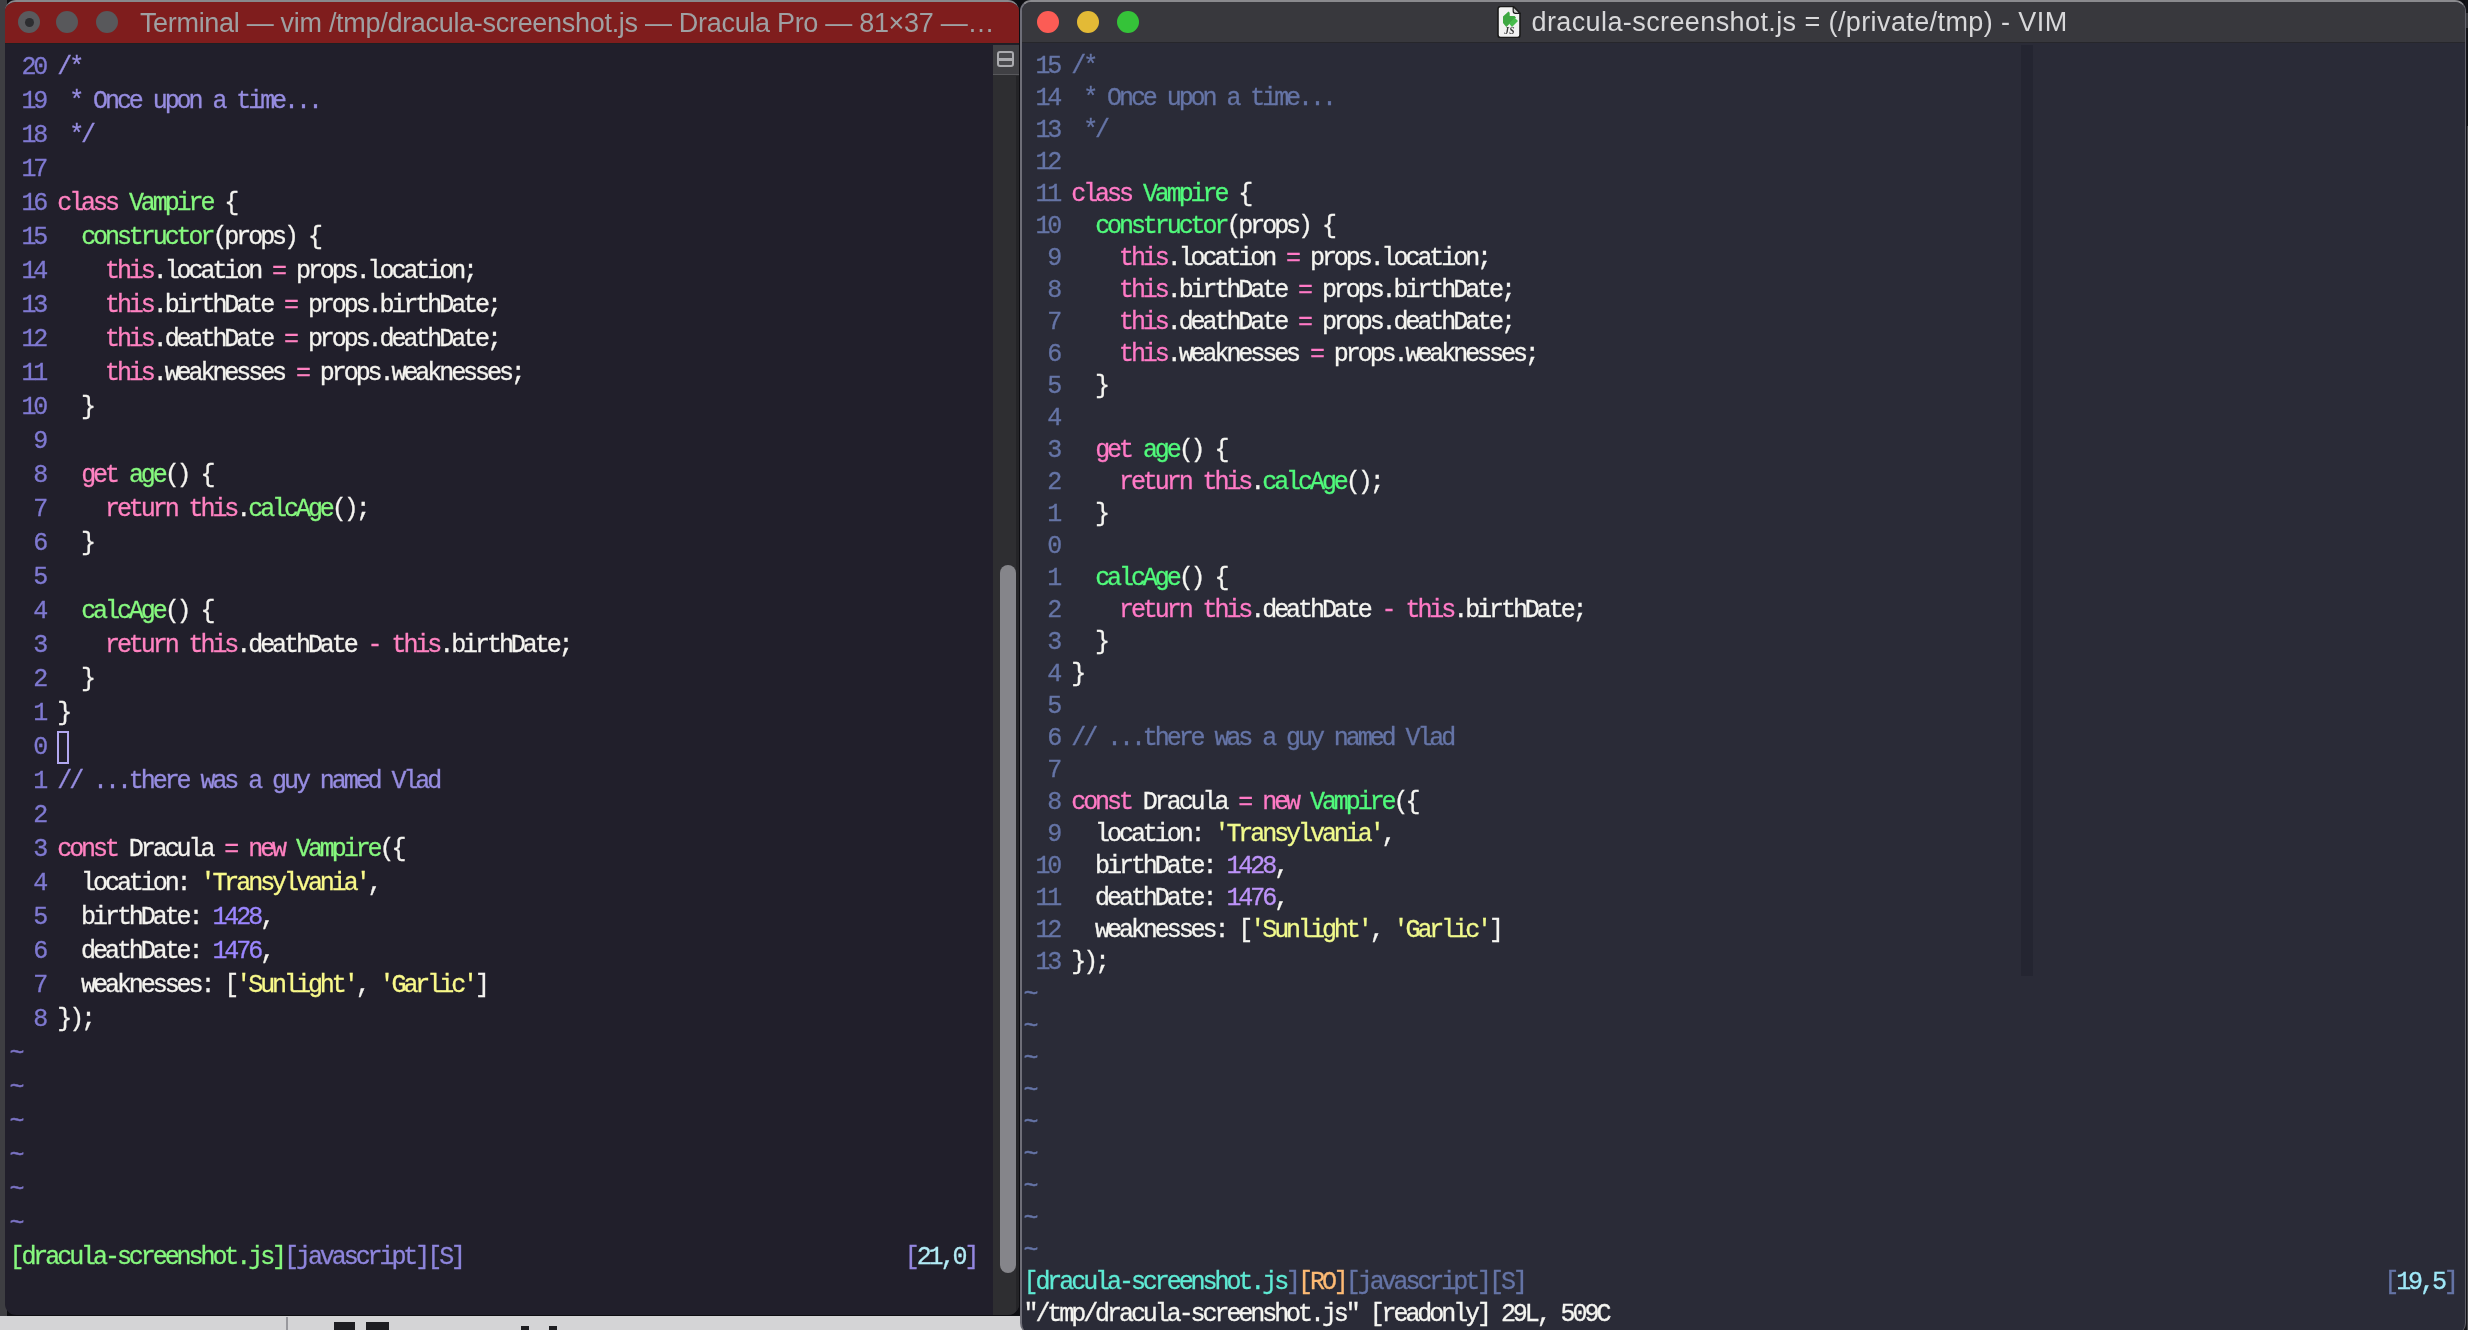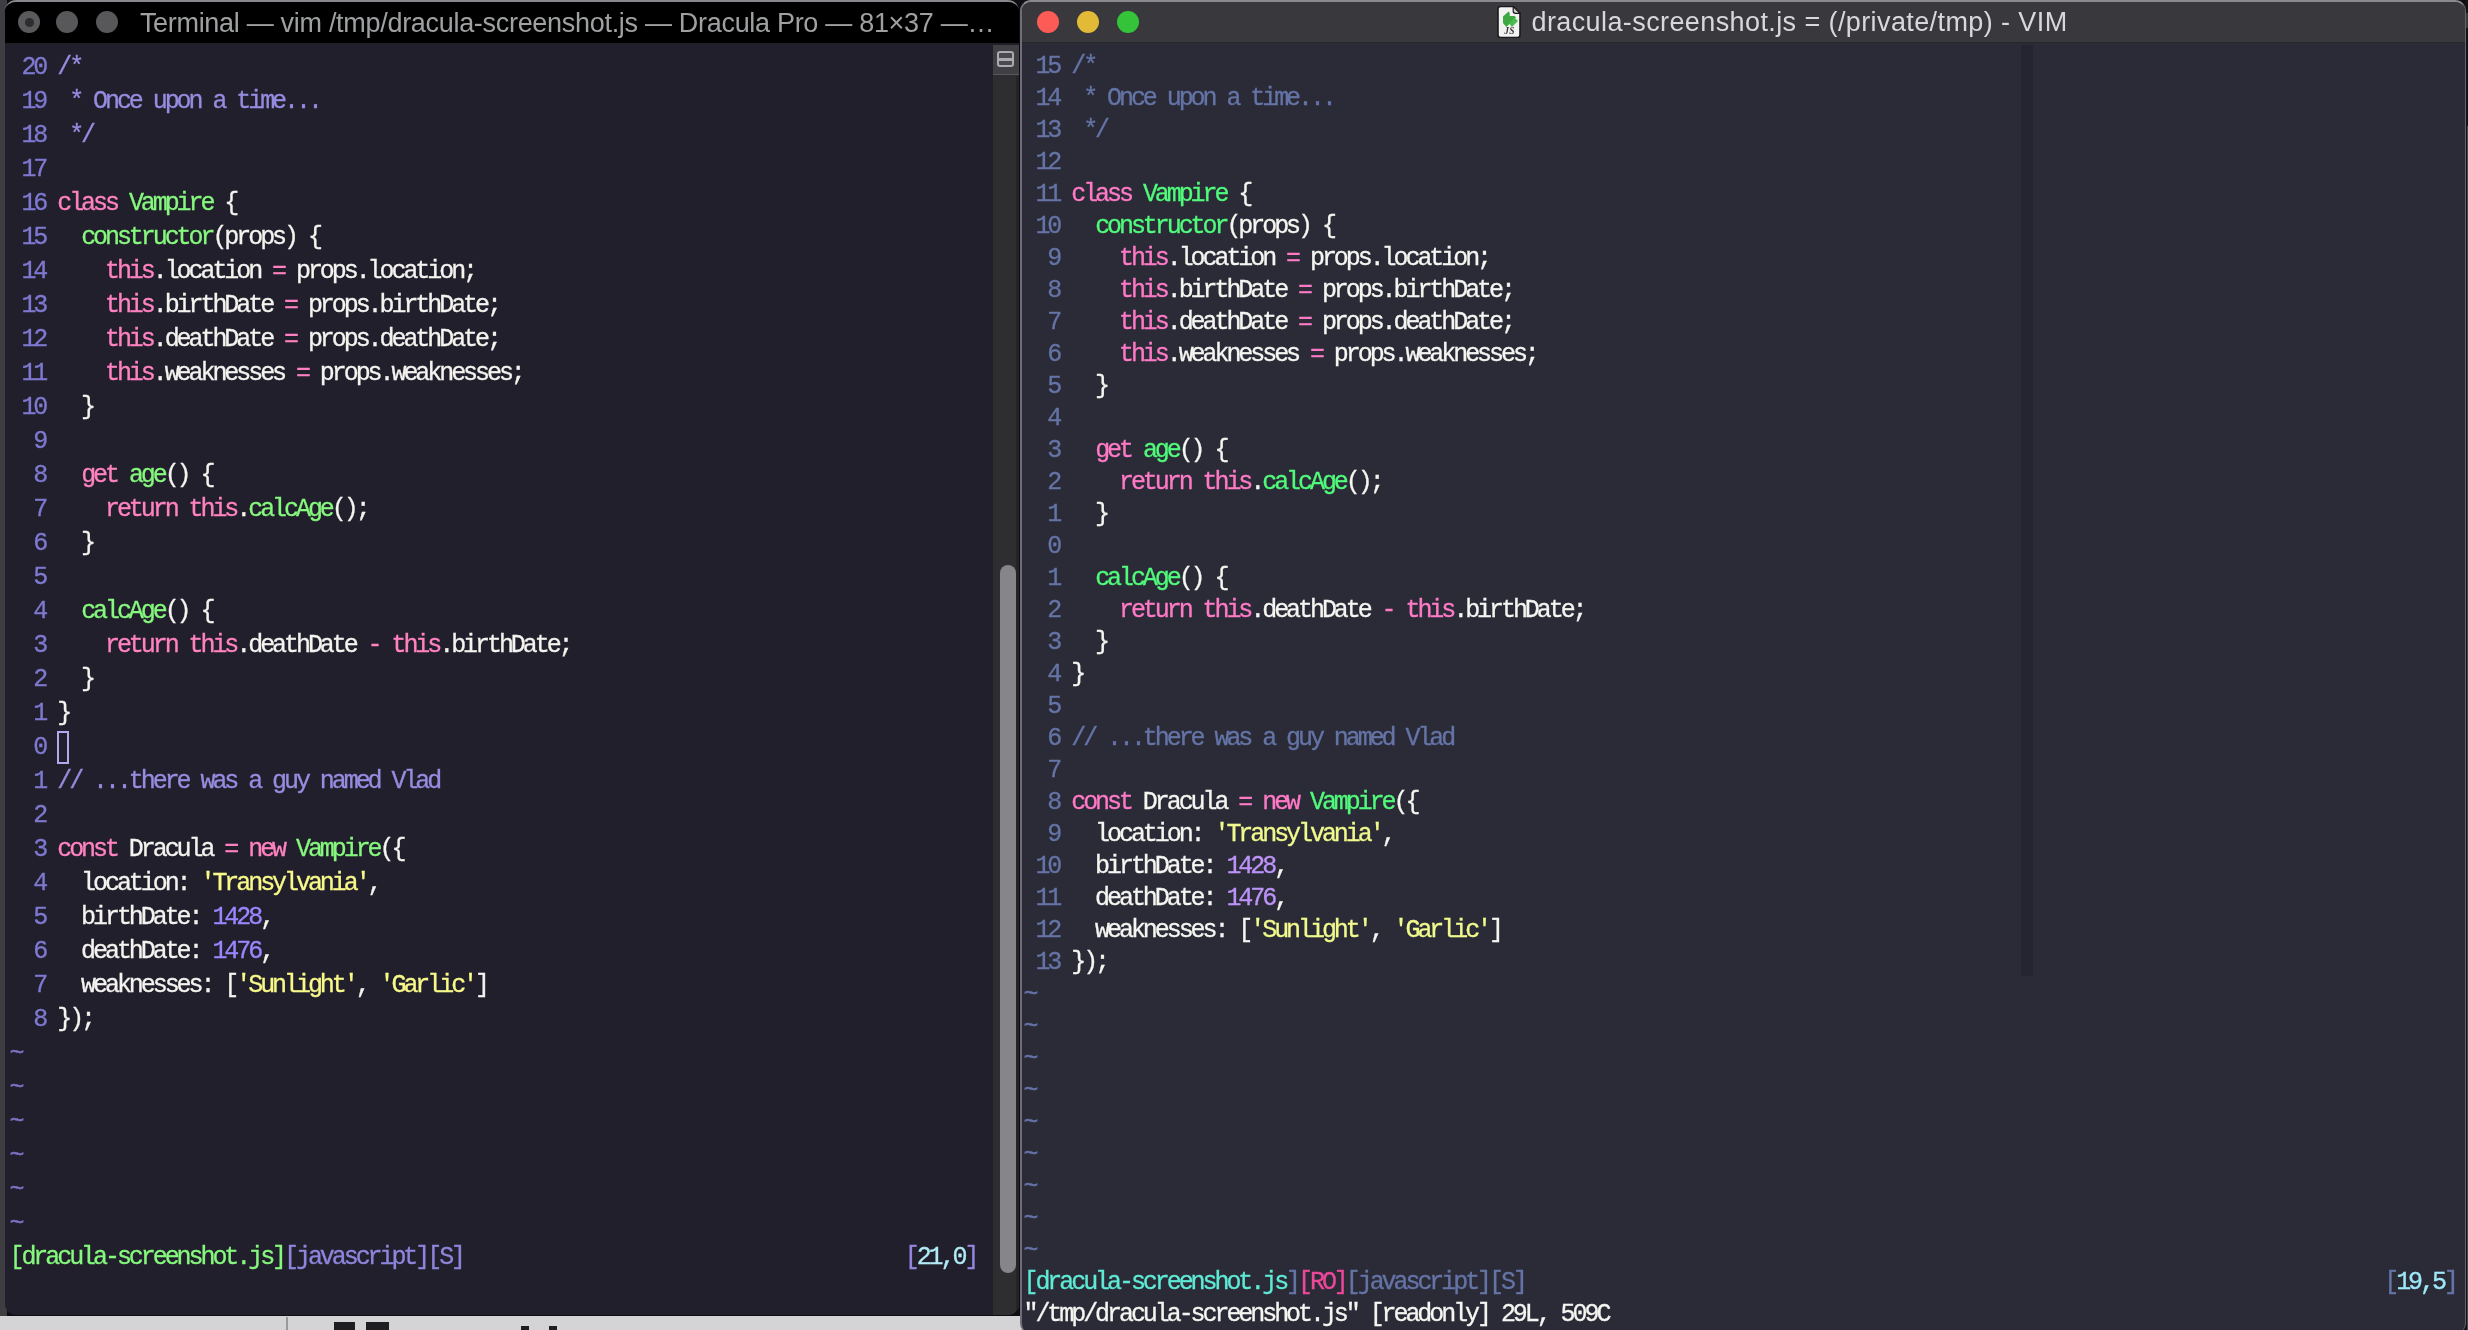--- a/index.html
+++ b/index.html
@@ -18,21 +18,21 @@
 
 
 .win { position:absolute; overflow:hidden; }
 #winL { left:5px; top:0; width:1014px; height:1315px; border-radius:11px;
   background:#211F2B; border-top:2px solid #88888C; }
 #winR { left:1019.5px; top:0; width:1446px; height:1334px; border-radius:11px;
   background:#2A2B37; border-top:2px solid #8A8A8E;
   border-left:2.5px solid #6E6E78; border-right:1.5px solid #62626A; }
 
 .tbar { position:absolute; left:0; top:0; width:100%; }
-#winL .tbar { height:42px; background:#000000; border-bottom:1px solid #1F1F22; }
+#winL .tbar { height:42px; background:#7f1d1d; border-bottom:1px solid #1F1F22; }
 #winR .tbar { height:41px; background:#38383D; border-bottom:1px solid #26262B; }
 
 .btn { position:absolute; width:22px; height:22px; border-radius:50%; top:9px; }
 #winL .b1 { left:13px; background:#5A5A5D; }
 #winL .b1::after { content:""; position:absolute; left:6.5px; top:6.5px; width:9px; height:9px;
   border-radius:50%; background:#2D2D30; }
 #winL .b2 { left:51px; background:#58585B; }
 #winL .b3 { left:91px; background:#58585B; }
 #winR .b1 { left:15px; background:#FC5C55; }
 #winR .b2 { left:55px; background:#E3BA36; }
@@ -62,21 +62,21 @@
 .l-sb{color:#9487E0}
 .l-cy{color:#B2EBF6}
 .r-n{color:#6574A6}
 .r-c{color:#6574A6}
 .r-t{color:#6574A6}
 .r-p{color:#FF7AC6}
 .r-g{color:#50FA7B}
 .r-y{color:#F1FA8C}
 .r-u{color:#BD93F9}
 .r-w{color:#F5F5F1}
-.r-o{color:#ec4899}
+.r-o{color:#fdba74}
 .r-sg{color:#5eead4}
 .r-sl{color:#6574A6}
 .r-cy{color:#9FE8F8}
 
 
 #lsb { position:absolute; right:0; top:43px; bottom:0; width:26.5px; background:#2E2E31; }
 #lsb .tedge { position:absolute; right:0; top:31px; bottom:0; width:3px; background:#242427; }
 #lsb .splitbtn { position:absolute; left:0; top:0; width:100%; height:30px; background:#404044;
   border-bottom:1px solid #58585C; }
 #lsb .splitic { position:absolute; left:4px; top:6px; width:17px; height:16px;

